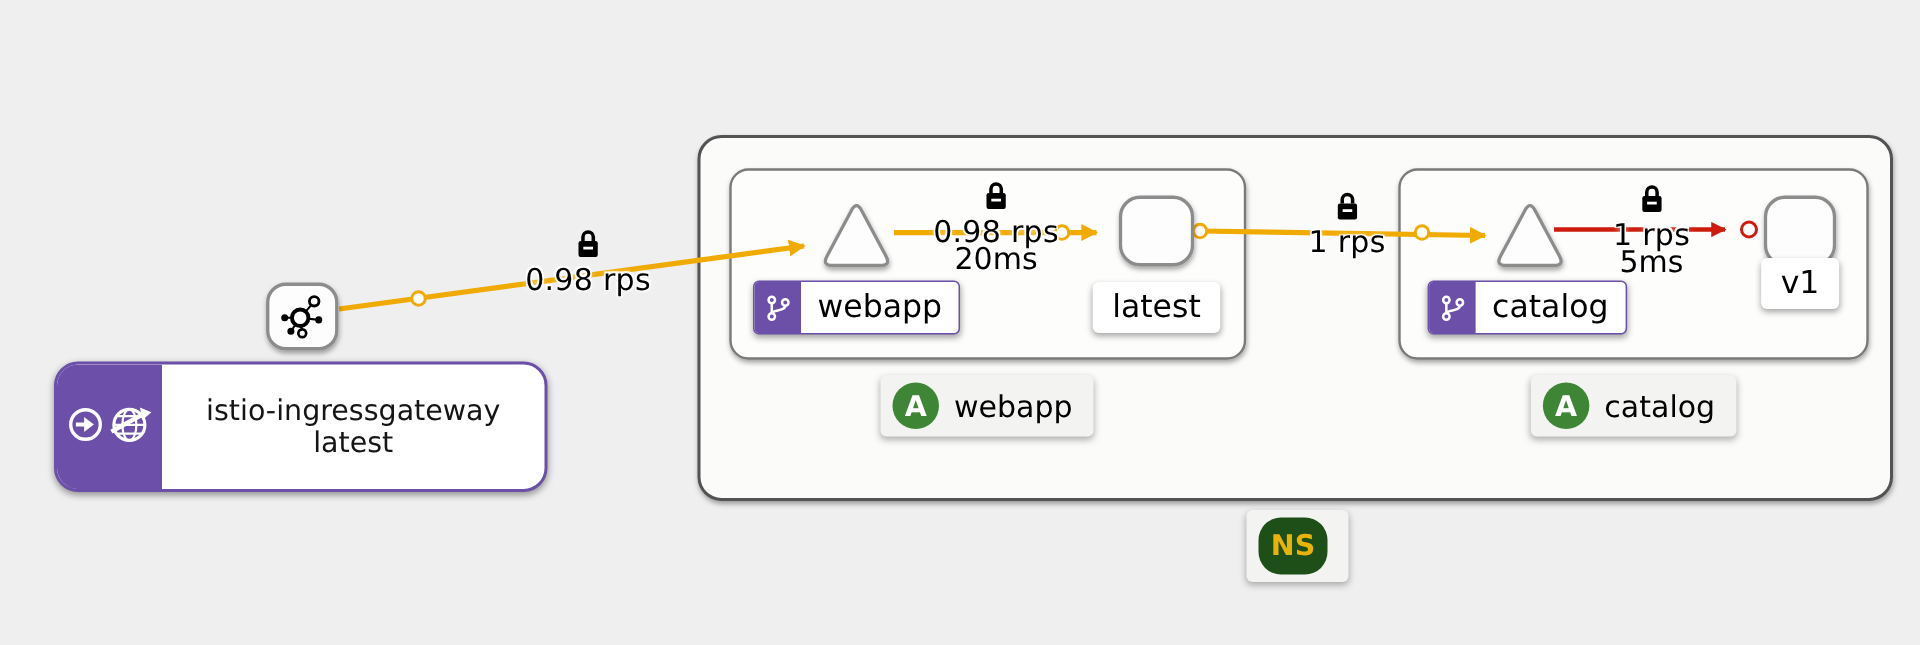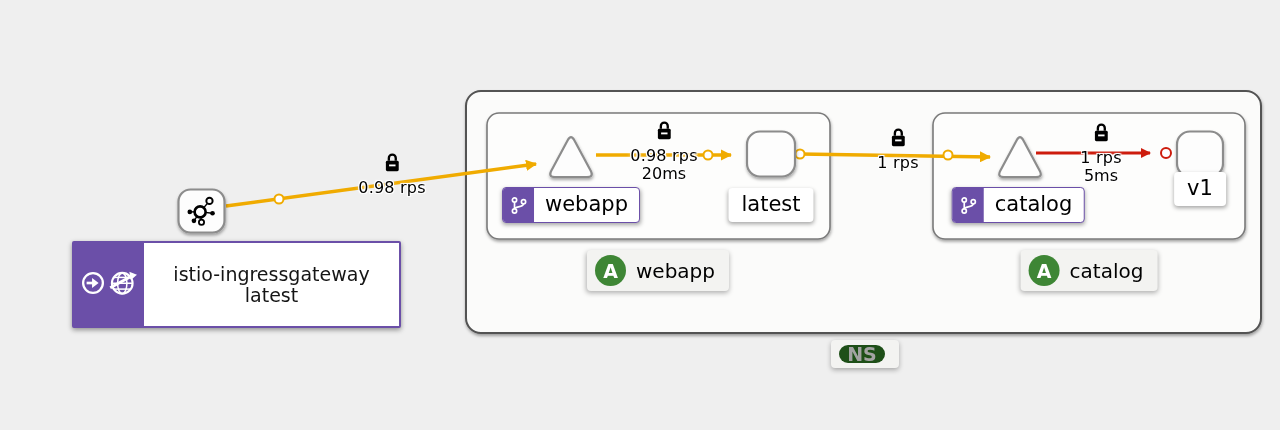--- a/index.html
+++ b/index.html
@@ -18,21 +18,21 @@
   .edge-warn{stroke:var(--edge-warning,#f0ab00);stroke-width:3.5;fill:none;}
   .edge-danger{stroke:var(--edge-danger,#cd1c0d);stroke-width:3;fill:none;}
   .dot-warn{fill:#fff;stroke:var(--edge-warning,#f0ab00);stroke-width:2;}
   .dot-danger{fill:#fff;stroke:var(--edge-danger,#cd1c0d);stroke-width:2;}
   .marker-warn{fill:var(--edge-warning,#f0ab00);}
   .marker-danger{fill:var(--edge-danger,#cd1c0d);}
 
   
   .edge-label{
     position:absolute;display:flex;flex-direction:column;align-items:center;
-    transform:translateX(-50%);font-size:16px;line-height:18px;color:#000;
+    transform:translateX(-50%);font-size:20px;line-height:18px;color:#000;
     text-shadow:-1px -1px 0 #fff,1px -1px 0 #fff,-1px 1px 0 #fff,1px 1px 0 #fff,0 0 4px #fff;
     white-space:nowrap;z-index:3;
   }
   .edge-label .lock{margin-bottom:2px;}
   .edge-label .rate{letter-spacing:.2px;}
 
   
   .node-label{
     position:absolute;transform:translateX(-50%);display:flex;align-items:stretch;
     background:#fff;border-radius:4px;box-shadow:0 2px 4px rgba(0,0,0,.35);
@@ -50,30 +50,30 @@
   .app-badge{
     position:absolute;transform:translateX(-50%);display:flex;align-items:center;gap:10px;
     background:#f3f3f1;border-radius:4px;padding:5px 14px 5px 8px;
     box-shadow:0 2px 5px rgba(0,0,0,.3);font-size:20px;z-index:4;white-space:nowrap;
   }
   .app-badge .circ{
     width:31px;height:31px;border-radius:50%;background:var(--app-badge-green,#3e8635);
     color:#fff;font-weight:bold;font-size:19px;display:flex;align-items:center;justify-content:center;
   }
   .ns-badge .pill{
-    min-width:46px;height:18px;border-radius:15px;background:var(--ns-badge-green,#1e4f18);
-    color:#a3a3a3;font-weight:bold;font-size:19px;display:flex;align-items:center;justify-content:center;
+    min-width:46px;height:38px;border-radius:15px;background:var(--ns-badge-green,#1e4f18);
+    color:#eab308;font-weight:bold;font-size:19px;display:flex;align-items:center;justify-content:center;
     padding:0 6px;box-sizing:border-box;
   }
 
   
   .gw-label{
     position:absolute;left:36px;top:241px;width:329px;height:87px;display:flex;
-    background:#fff;border:2px solid var(--purple,#6b4fa8);border-radius:2px;
-    box-shadow:0 2px 5px rgba(0,0,0,.4);overflow:hidden;box-sizing:border-box;z-index:4;margin-left:36px;
+    background:#fff;border:2px solid var(--purple,#6b4fa8);border-radius:16px;
+    box-shadow:0 2px 5px rgba(0,0,0,.4);overflow:hidden;box-sizing:border-box;z-index:4;
   }
   .gw-icons{width:70px;background:var(--purple,#6b4fa8);display:flex;align-items:center;justify-content:center;gap:3px;flex:none;}
   .gw-text{flex:1;display:flex;flex-direction:column;justify-content:center;text-align:center;
     font-size:19px;line-height:20.5px;color:#151515;}
 
   .mesh-icon-wrap{position:absolute;left:185px;top:194px;z-index:4;}
 </style>
 </head>
 <body>
 

